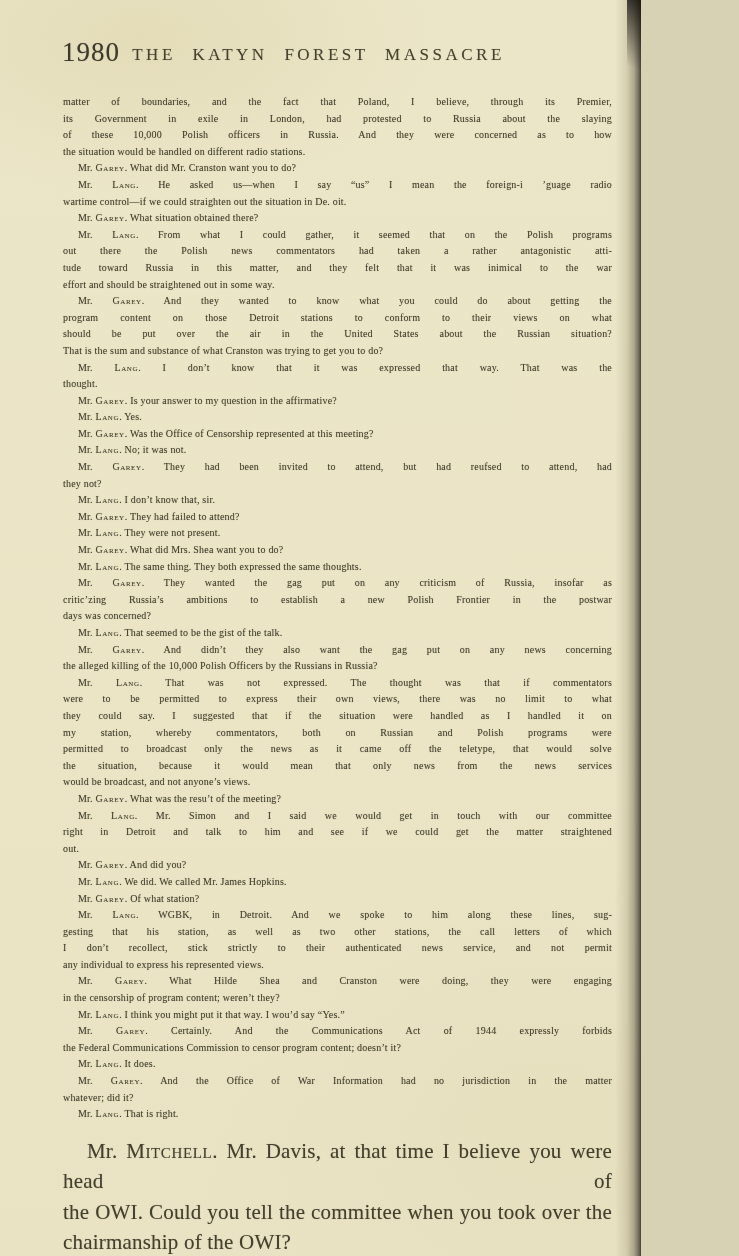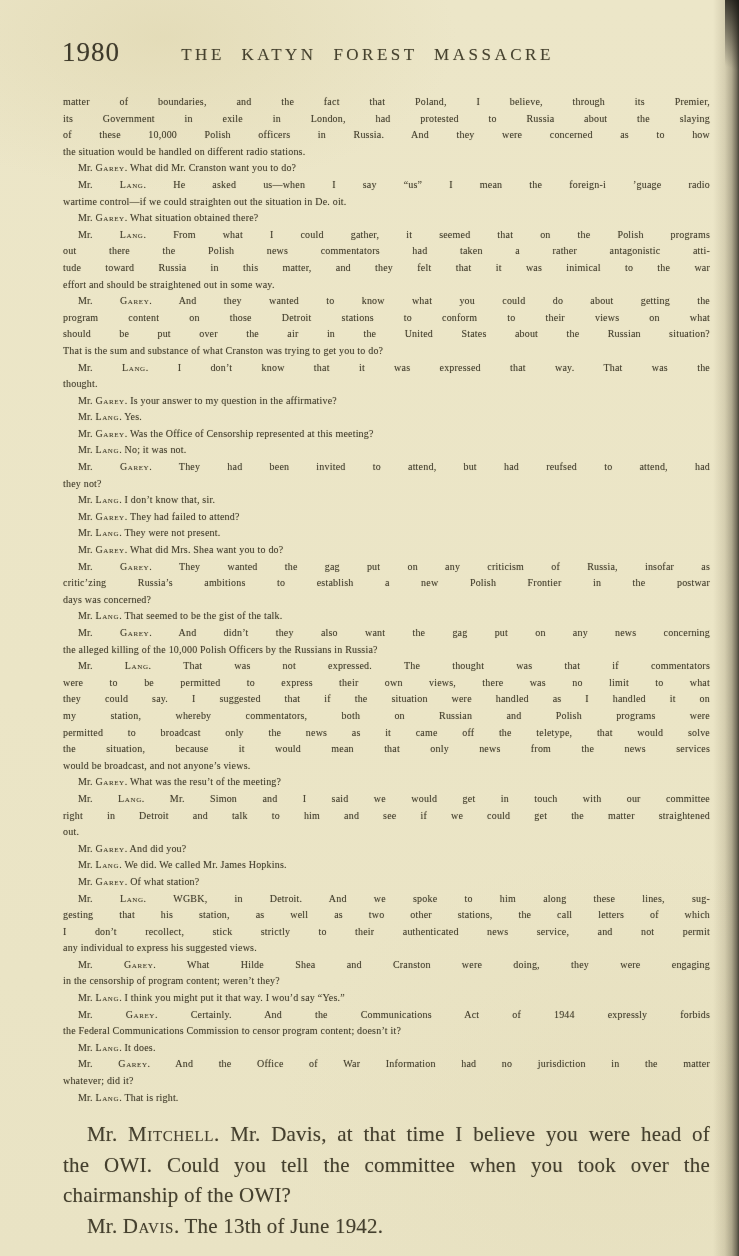--- a/index.html
+++ b/index.html
@@ -2,21 +2,21 @@
 <html><head>
 <meta charset="utf-8">
 <style>
   html, body {
     margin: 0;
     padding: 0;
     background: #d8d2b4;
   }
   .page {
     position: relative;
-    width: 739px;
+    width: 641px;
     height: 1256px;
     overflow: hidden;
     background:
       radial-gradient(ellipse 420px 220px at 22% 3%, rgba(221,212,172,0.55), rgba(221,212,172,0) 70%),
       radial-gradient(ellipse 500px 400px at 85% 90%, rgba(226,218,182,0.4), rgba(226,218,182,0) 70%),
       linear-gradient(180deg, #ece6c8 0%, #ebe5c6 55%, #e9e3c4 100%);
     font-family: "Liberation Serif", "DejaVu Serif", serif;
     color: #45402e;
   }
   
@@ -158,20 +158,23 @@
       <div class="para small indent">
         <div class="line">Mr. <span class="sc">Garey</span>. They had failed to attend?</div>
       </div>
       <div class="para small indent">
         <div class="line">Mr. <span class="sc">Lang</span>. They were not present.</div>
       </div>
       <div class="para small indent">
         <div class="line">Mr. <span class="sc">Garey</span>. What did Mrs. Shea want you to do?</div>
       </div>
       <div class="para small indent">
+        <div class="line">Mr. <span class="sc">Lang</span>. The same thing.  They both expressed the same thoughts.</div>
+      </div>
+      <div class="para small indent">
         <div class="line just">Mr. <span class="sc">Garey</span>. They wanted the gag put on any criticism of Russia, insofar as</div>
         <div class="line just">critic’zing Russia’s ambitions to establish a new Polish Frontier in the postwar</div>
         <div class="line">days was concerned?</div>
       </div>
       <div class="para small indent">
         <div class="line">Mr. <span class="sc">Lang</span>. That seemed to be the gist of the talk.</div>
       </div>
       <div class="para small indent">
         <div class="line just">Mr. <span class="sc">Garey</span>. And didn’t they also want the gag put on any news concerning</div>
         <div class="line">the alleged killing of the 10,000 Polish Officers by the Russians in Russia?</div>
@@ -199,21 +202,21 @@
       <div class="para small indent">
         <div class="line">Mr. <span class="sc">Lang</span>. We did.  We called Mr. James Hopkins.</div>
       </div>
       <div class="para small indent">
         <div class="line">Mr. <span class="sc">Garey</span>. Of what station?</div>
       </div>
       <div class="para small indent">
         <div class="line just">Mr. <span class="sc">Lang</span>. WGBK, in Detroit.  And we spoke to him along these lines, sug-</div>
         <div class="line just">gesting that his station, as well as two other stations, the call letters of which</div>
         <div class="line just">I don’t recollect, stick strictly to their authenticated news service, and not permit</div>
-        <div class="line">any individual to express his suggested views.</div>
+        <div class="line">any individual to express his represented views.</div>
       </div>
       <div class="para small indent">
         <div class="line just">Mr. <span class="sc">Garey</span>. What Hilde Shea and Cranston were doing, they were engaging</div>
         <div class="line">in the censorship of program content; weren’t they?</div>
       </div>
       <div class="para small indent">
         <div class="line">Mr. <span class="sc">Lang</span>. I think you might put it that way.  I wou’d say “Yes.”</div>
       </div>
       <div class="para small indent">
         <div class="line just">Mr. <span class="sc">Garey</span>. Certainly.  And the Communications Act of 1944 expressly forbids</div>

